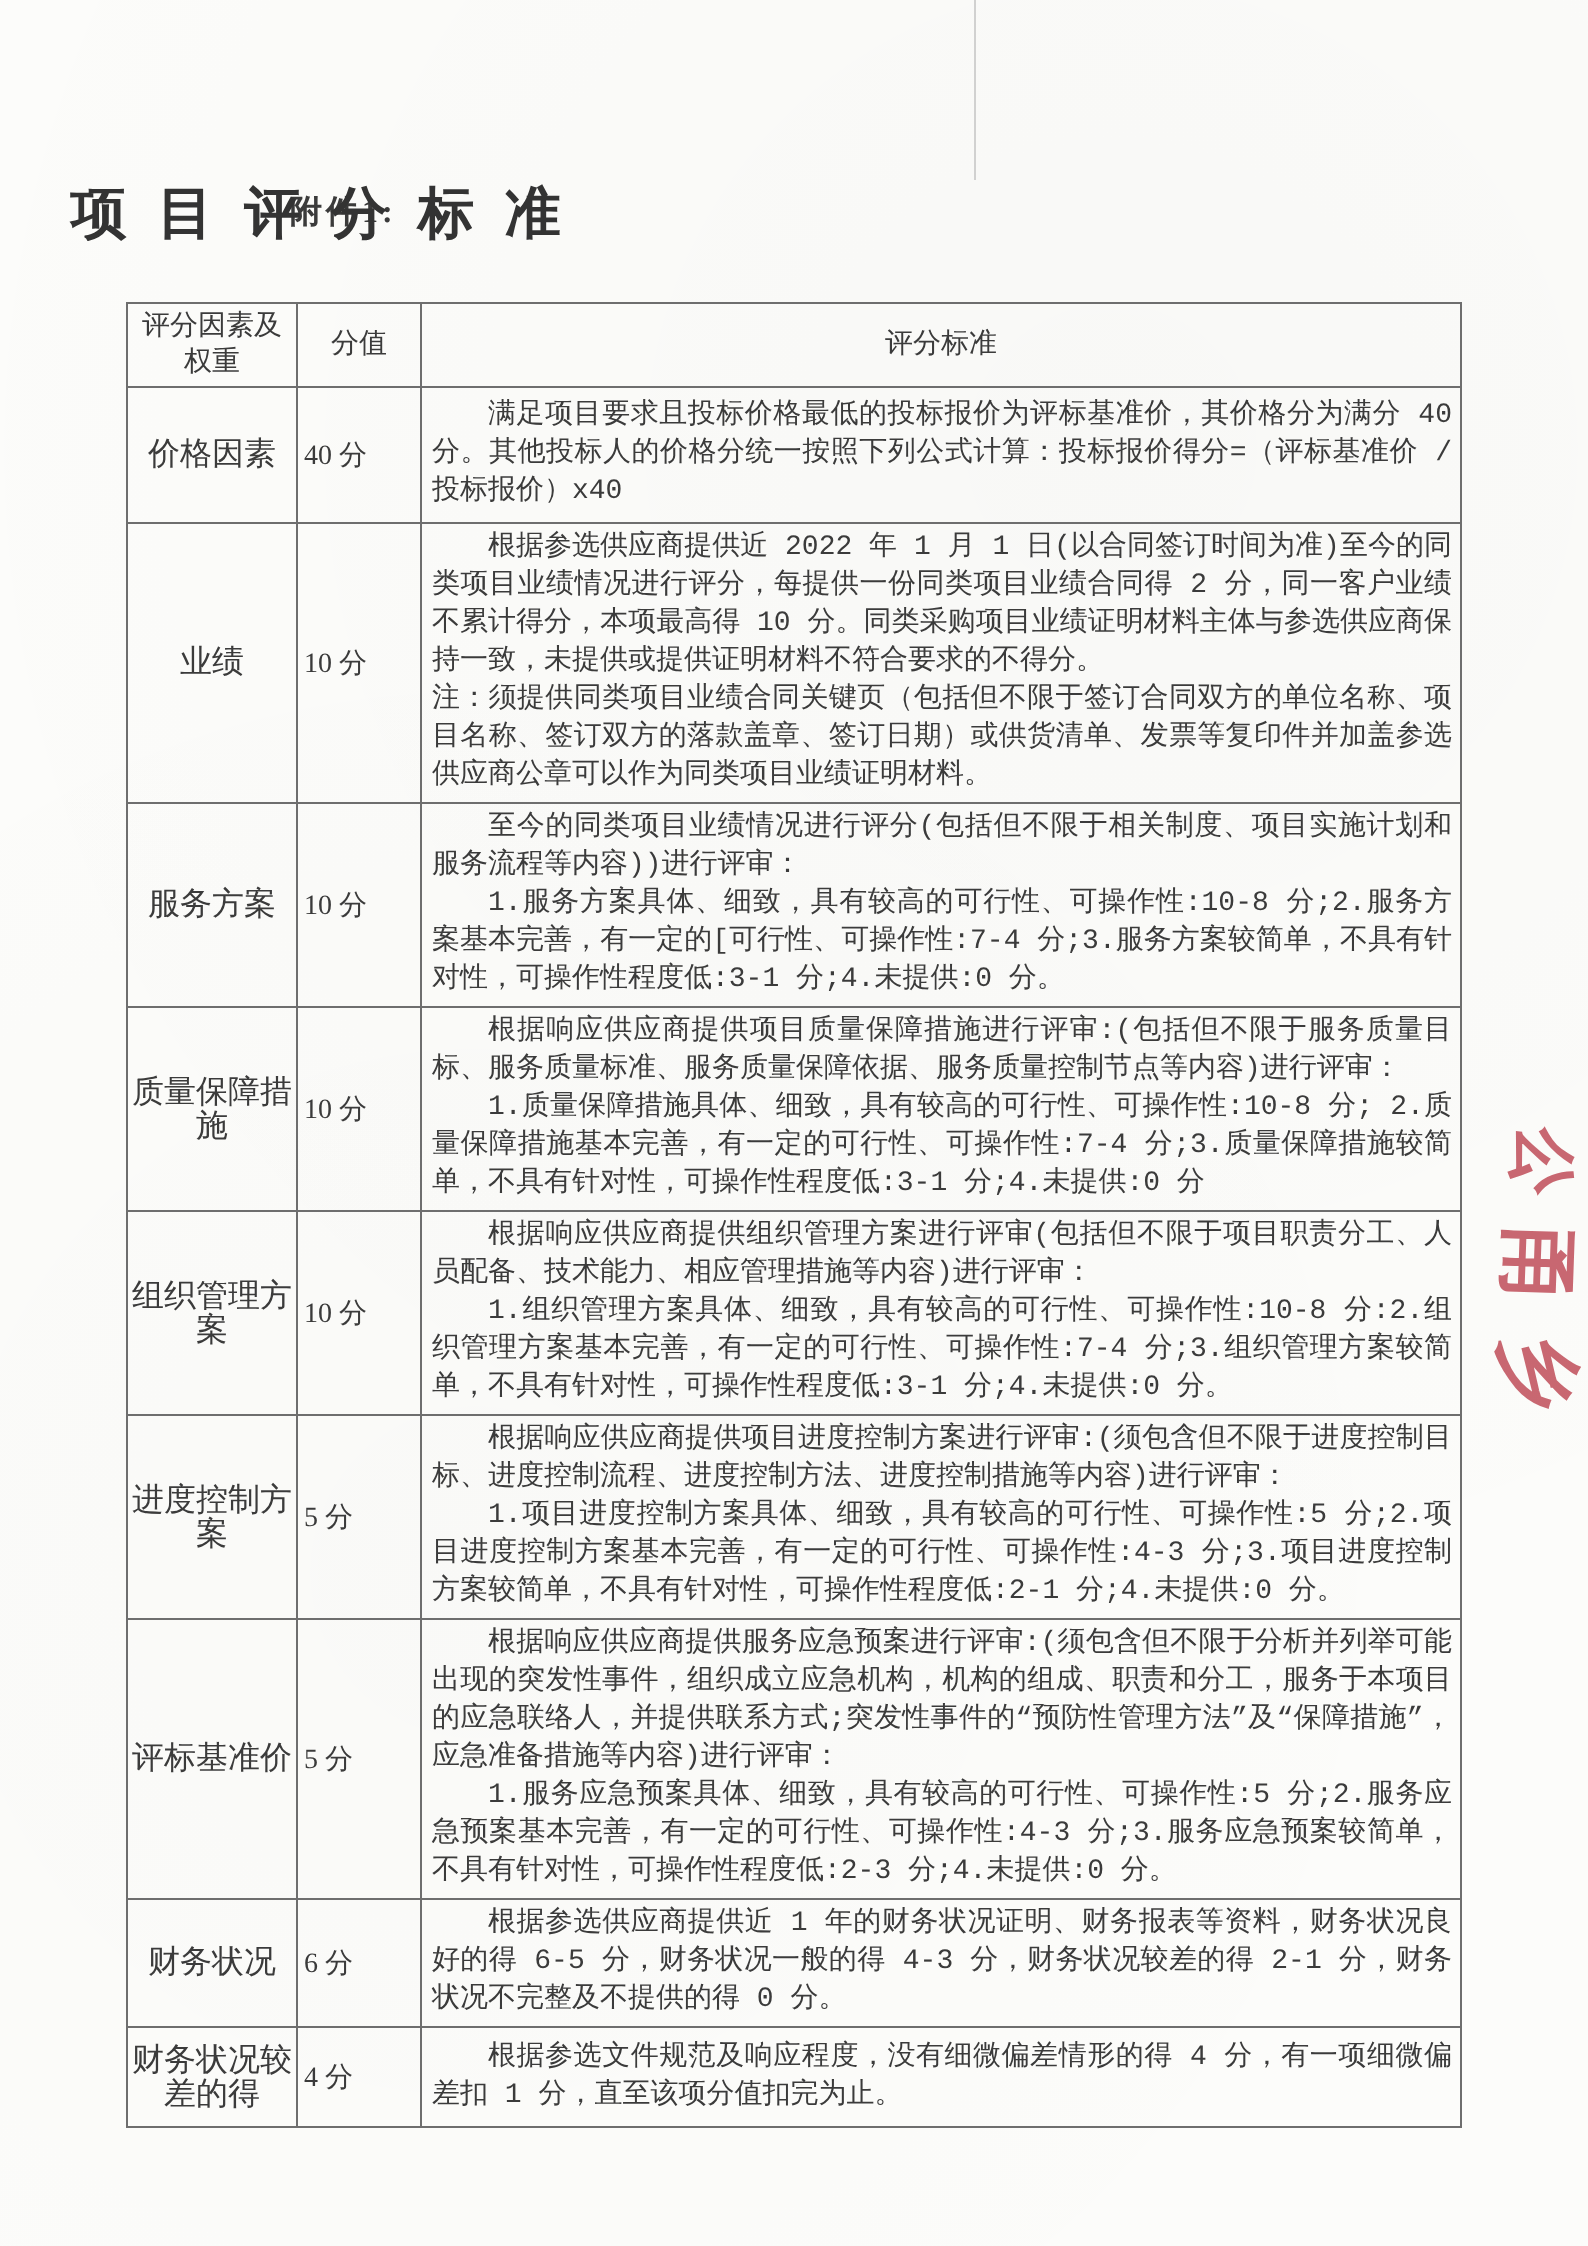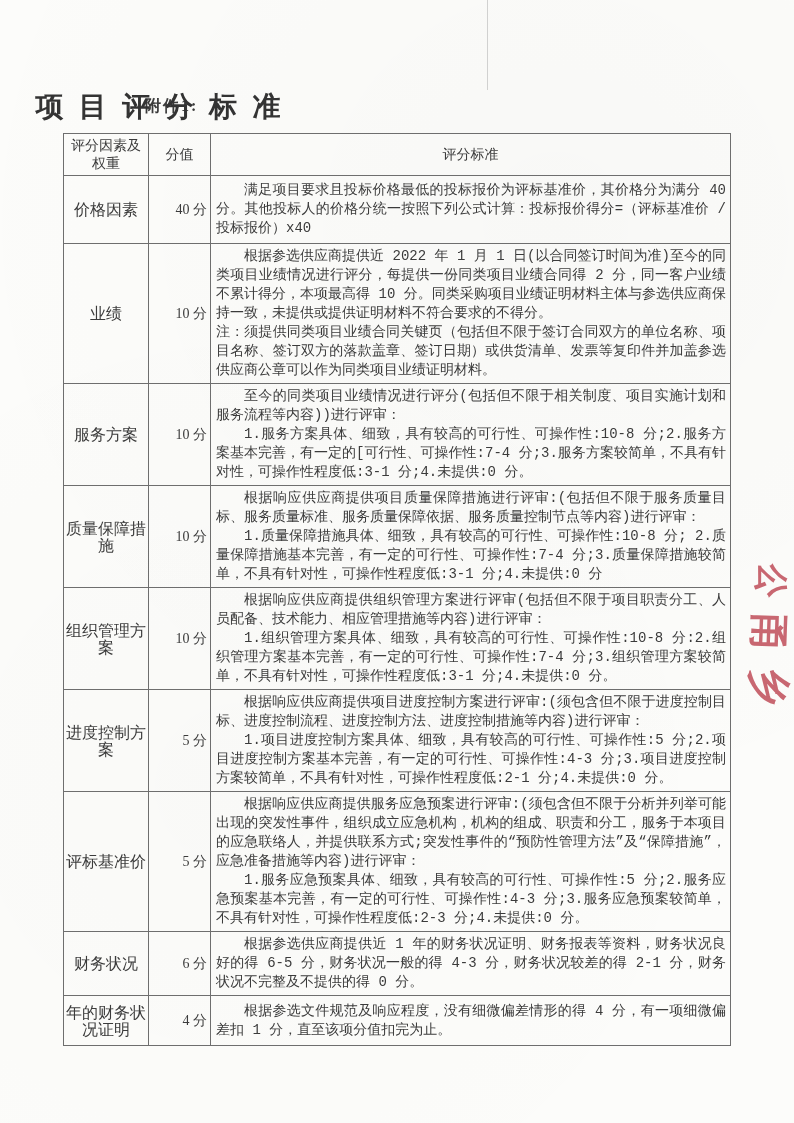--- a/index.html
+++ b/index.html
@@ -32,21 +32,21 @@
     font-size: 16px; font-weight: bold; letter-spacing: 2px;
   }
   .page-title {
     position: absolute; left: 0; right: 0; top: 0;
     text-align: left;
     font-size: 28px; font-weight: bold;
     letter-spacing: 0.55em; text-indent: 0.55em;
     color: #333;
   }
   table.scoring-table {
-    position: absolute; left: 63px; top: 133px;
+    position: absolute; left: 63px; top: 151px;
     width: 668px;
     border-collapse: collapse;
     table-layout: fixed;
   }
   .scoring-table col.c-factor { width: 85px; }
   .scoring-table col.c-score  { width: 62px; }
   .scoring-table th, .scoring-table td {
     border: 1px solid #6e6e6e;
     vertical-align: middle;
     padding: 2px 3px;
@@ -59,21 +59,21 @@
     line-height: 18px;
   }
   th.h-cell .narrow { display: inline-block; max-width: 70px; }
   td.factor-cell {
     text-align: center;
     font-size: 16px;
     line-height: 17px;
     padding: 2px 2px;
   }
   td.score-cell {
-    text-align: right;
+    text-align: left;
     font-size: 14px;
     white-space: nowrap;
   }
   td.criteria-cell {
     font-size: 14px;
     line-height: 19px;
     padding: 3px 4px 3px 5px;
   }
   td.criteria-cell p.para {
     margin: 0;
@@ -182,21 +182,21 @@
           </td>
         </tr>
         <tr style="height: 62px;">
           <td class="factor-cell">财务状况</td>
           <td class="score-cell">6 分</td>
           <td class="criteria-cell">
             <p class="para">根据参选供应商提供近 1 年的财务状况证明、财务报表等资料，财务状况良好的得 6-5 分，财务状况一般的得 4-3 分，财务状况较差的得 2-1 分，财务状况不完整及不提供的得 0 分。</p>
           </td>
         </tr>
         <tr style="height: 50px;">
-          <td class="factor-cell">年的财务状况证明</td>
+          <td class="factor-cell">财务状况较差的得</td>
           <td class="score-cell">4 分</td>
           <td class="criteria-cell">
             <p class="para">根据参选文件规范及响应程度，没有细微偏差情形的得 4 分，有一项细微偏差扣 1 分，直至该项分值扣完为止。</p>
           </td>
         </tr>
       </tbody>
   </table>
 
   <div class="stamp">
     <span class="glyph g1">公</span>

